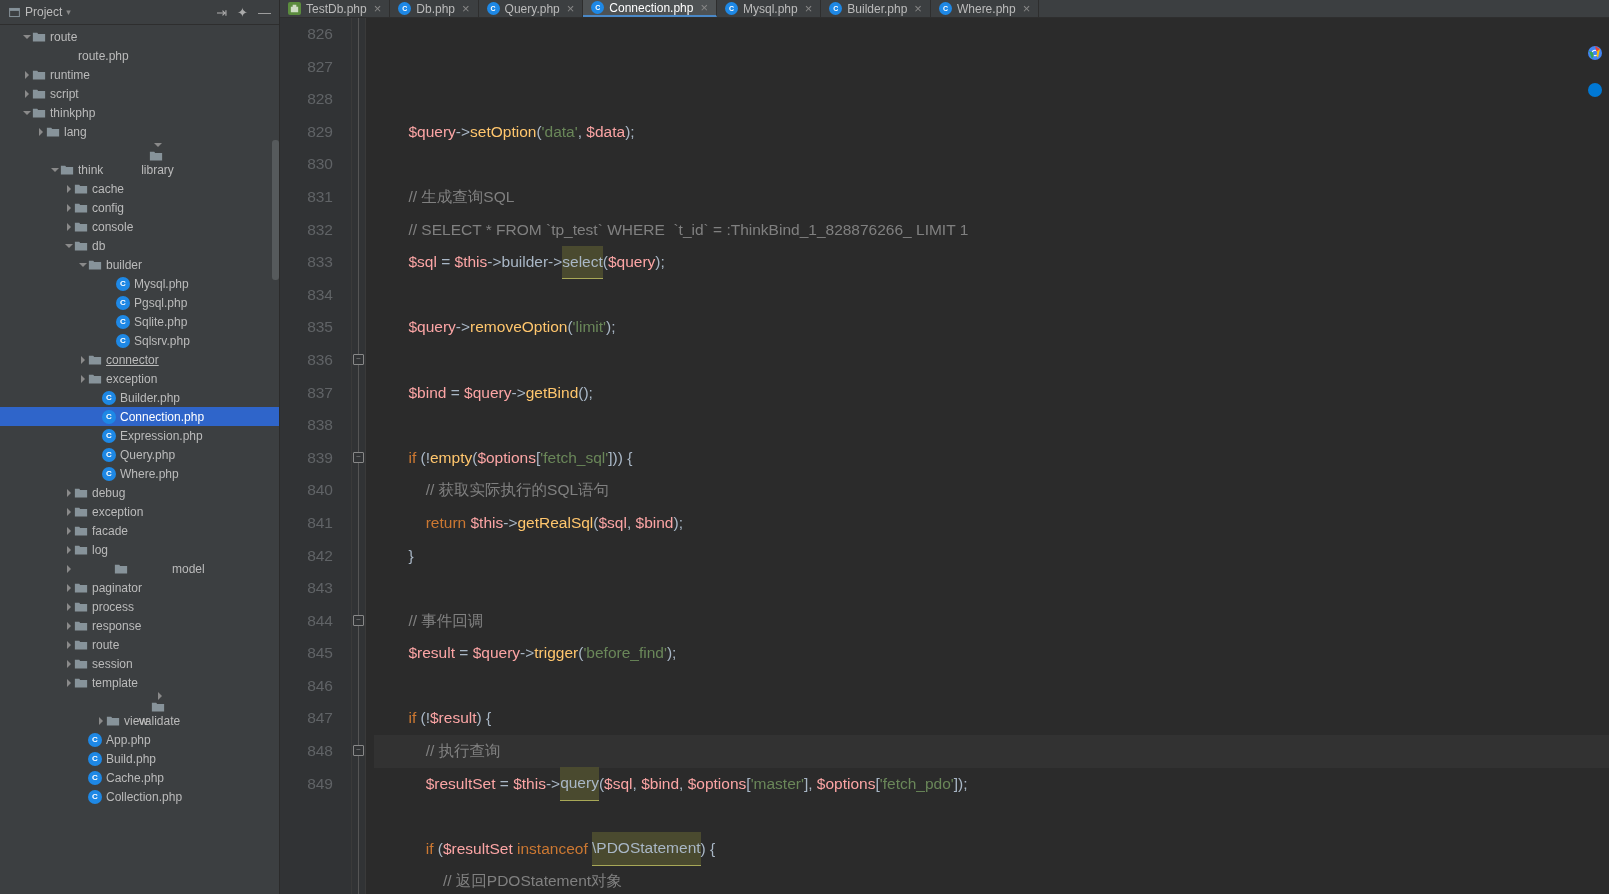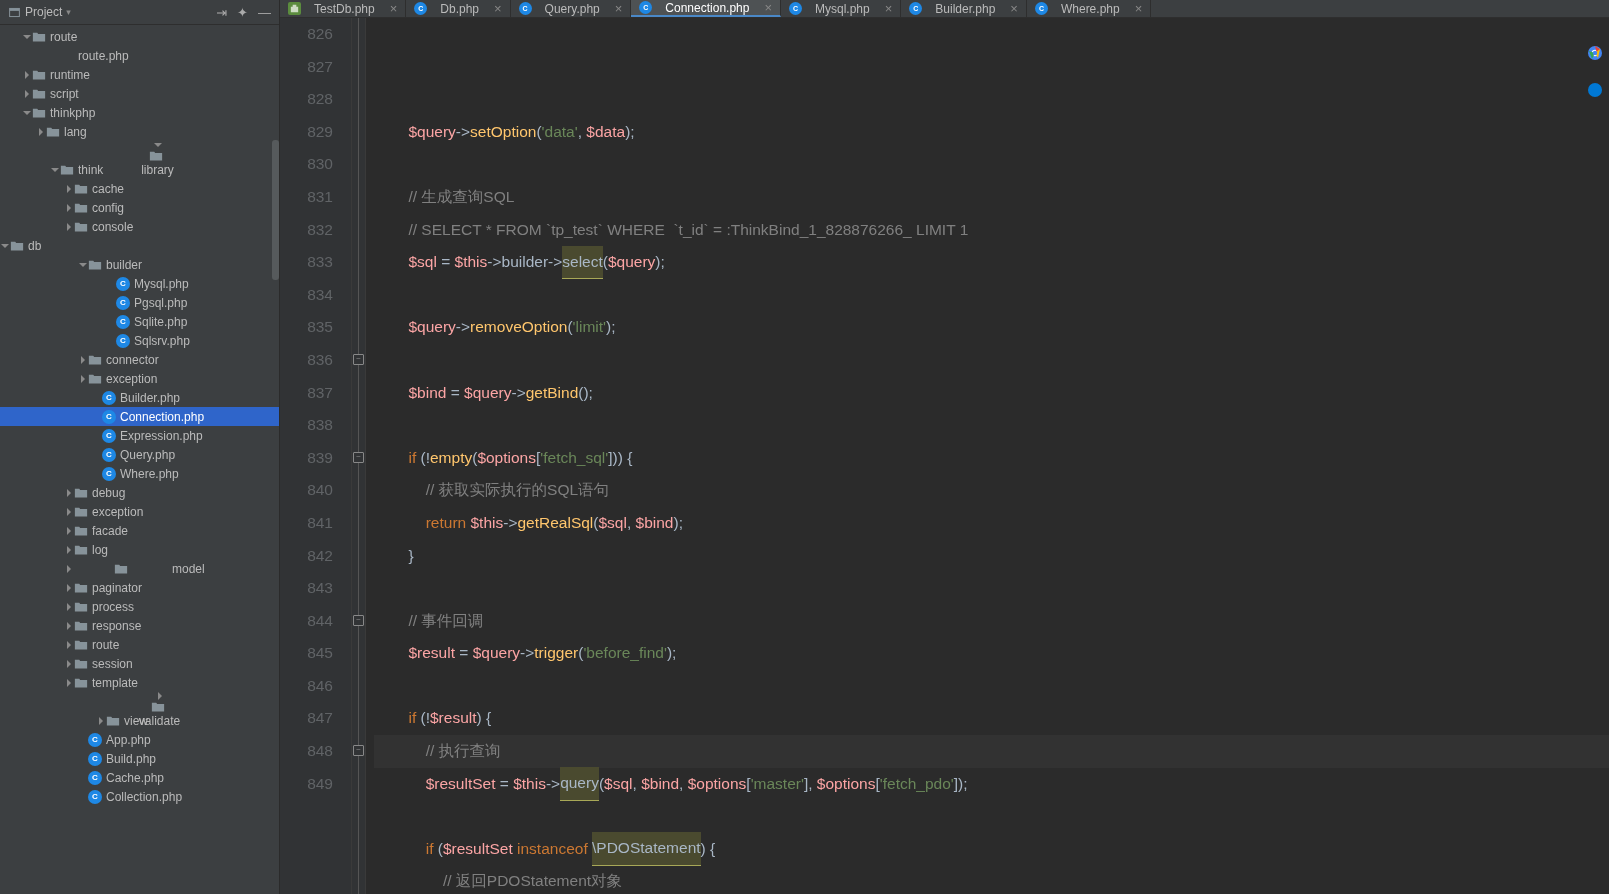--- a/index.html
+++ b/index.html
@@ -14,21 +14,21 @@
 .tree-scrollbar{position:absolute;right:0;top:115px;width:7px;height:140px;background:#565a5c;border-radius:3px}
 .tree-item{display:flex;align-items:center;height:19px;color:#bbb;cursor:pointer;white-space:nowrap;font-size:12px}
 .tree-item.selected{background:#2f65ca;color:#fff}
 .arrow{width:10px;display:inline-flex;justify-content:center;color:#8a8a8a;font-size:9px}
 .arrow svg{width:8px;height:8px}
 .folder-icon{width:14px;height:14px;display:inline-flex;align-items:center;justify-content:center;margin-right:4px}
 .php-icon{width:14px;height:14px;border-radius:50%;background:#1e88e5;display:inline-flex;align-items:center;justify-content:center;margin-right:4px}
 .php-icon::before{content:"C";color:#fff;font-size:8px;font-weight:bold}
 .editor-area{flex:1;display:flex;flex-direction:column;background:#2b2b2b}
 .tabs{height:25px;background:#3c3f41;display:flex;align-items:stretch;border-bottom:1px solid #2e2e2e}
-.tab{display:flex;align-items:center;padding:0 8px;gap:13px;color:#bbb;border-right:1px solid #2e2e2e;font-size:12px;cursor:pointer}
+.tab{display:flex;align-items:center;padding:0 8px;gap:5px;color:#bbb;border-right:1px solid #2e2e2e;font-size:12px;cursor:pointer}
 .tab.active{background:#4e5254;color:#fff;border-bottom:2px solid #4a88c7}
 .tab .close{color:#888;font-size:13px;margin-left:2px}
 .tab-icon{width:13px;height:13px;border-radius:50%;background:#1e88e5;display:inline-flex;align-items:center;justify-content:center}
 .tab-icon::before{content:"C";color:#fff;font-size:7px;font-weight:bold}
 .tab-icon.test{background:#5b8c3e;border-radius:2px}
 .tab-icon.test::before{content:"";}
 .editor{flex:1;display:flex;background:#2b2b2b;font-family:"Consolas","Monaco",monospace;font-size:15.5px;line-height:32.6px;position:relative}
 .gutter{width:72px;background:#313335;color:#606366;text-align:right;padding-right:18px;padding-top:0;user-select:none;border-right:1px solid #3a3a3a}
 .gutter div{height:32.6px}
 .fold-col{width:14px;background:#313335;position:relative;border-right:1px solid #3a3a3a}
@@ -196,21 +196,21 @@
               <path d="M2 0 L6 4 L2 8 Z" fill="#8a8a8a"></path>
             </svg>
           </span>
           <span class="folder-icon">
             <svg width="14" height="14" viewBox="0 0 16 16">
               <path d="M1 3h5l1 1.5h8v8.5H1z" fill="#87939a"></path>
             </svg>
           </span>
           <span>console</span>
         </div>
-        <div class="tree-item" style="">
+        <div class="tree-item" style="padding-left: 64px;">
           <span class="arrow">
             <svg viewBox="0 0 8 8">
               <path d="M0 2 L8 2 L4 6 Z" fill="#8a8a8a"></path>
             </svg>
           </span>
           <span class="folder-icon">
             <svg width="14" height="14" viewBox="0 0 16 16">
               <path d="M1 3h5l1 1.5h8v8.5H1z" fill="#87939a"></path>
             </svg>
           </span>
@@ -242,21 +242,21 @@
         <div class="tree-item" style="padding-left: 106px;">
           <span class="arrow"></span>
           <span class="php-icon"></span>
           <span>Sqlite.php</span>
         </div>
         <div class="tree-item" style="padding-left: 106px;">
           <span class="arrow"></span>
           <span class="php-icon"></span>
           <span>Sqlsrv.php</span>
         </div>
-        <div class="tree-item" style="padding-left: 78px;">
+        <div class="tree-item" style="padding-left: 78px; text-decoration: underline;">
           <span class="arrow">
             <svg viewBox="0 0 8 8">
               <path d="M2 0 L6 4 L2 8 Z" fill="#8a8a8a"></path>
             </svg>
           </span>
           <span class="folder-icon">
             <svg width="14" height="14" viewBox="0 0 16 16">
               <path d="M1 3h5l1 1.5h8v8.5H1z" fill="#87939a"></path>
             </svg>
           </span>

